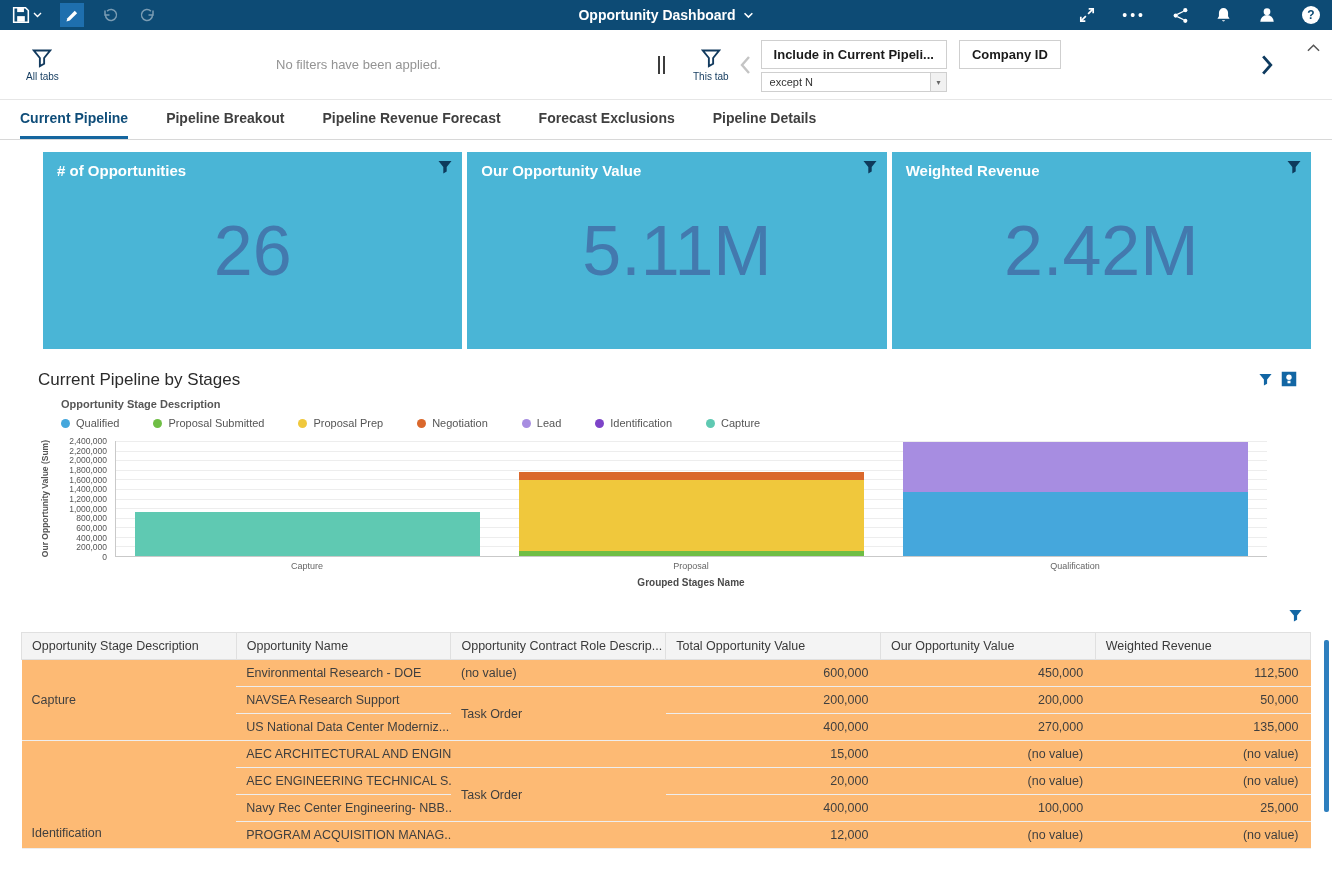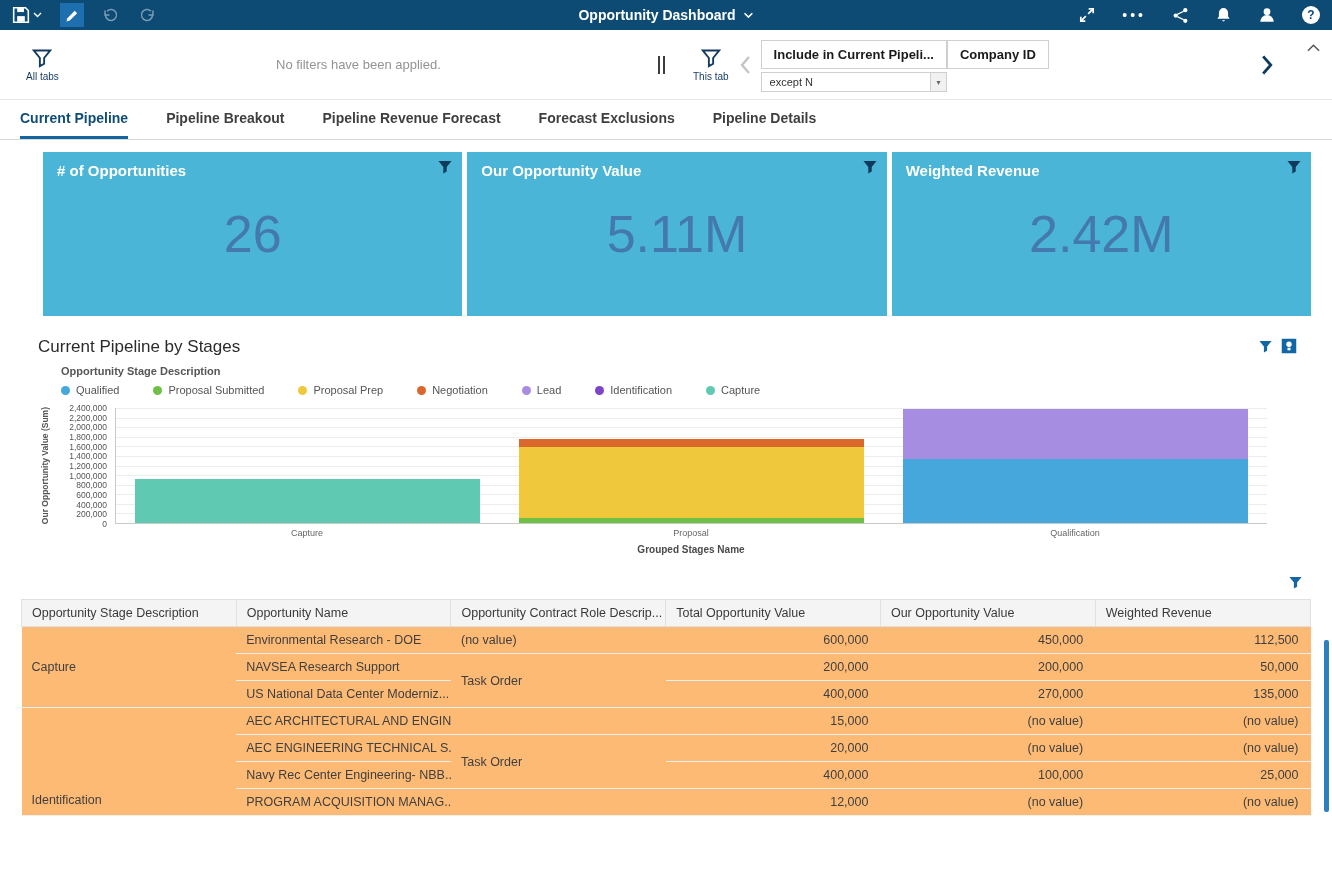--- a/index.html
+++ b/index.html
@@ -28,48 +28,48 @@
     display:flex; align-items:stretch; position:relative; }
   .fb-left { width:658px; display:flex; align-items:center; }
   .fb-right { flex:1; display:flex; align-items:center; position:relative; }
   .funnel-block { display:flex; flex-direction:column; align-items:center;
     margin-left:26px; cursor:pointer; }
   .funnel-block .lbl { font-size:10px; color:#123a5e; margin-top:3px; white-space:nowrap; }
   .no-filters { flex:1; text-align:center; color:#939393; font-size:13px; }
   .filter-divider { width:7px; height:18px; align-self:center;
     border-left:2px solid #3c3c3c; border-right:2px solid #3c3c3c; }
   .chev-nav { display:flex; align-items:center; margin:0 10px; cursor:pointer; }
-  .chips { display:flex; align-items:flex-start; margin-top:3px; }
+  .chips { display:flex; align-items:flex-start; gap:12px; margin-top:3px; }
   .chip-group { display:flex; flex-direction:column; }
   .chip-main { border:1px solid #cfcfcf; background:#fff; padding:6px 12px;
     font-size:13px; font-weight:bold; color:#1a1a1a; white-space:nowrap; }
   .chip-sub { margin-top:3px; border:1px solid #cfcfcf; height:20px;
     display:flex; align-items:center; justify-content:space-between;
     font-size:11px; color:#333; padding-left:8px; background:#fff; }
   .chip-sub-btn { width:16px; height:18px; border-left:1px solid #cfcfcf;
     background:#f1f1f1; font-size:8px; color:#666; display:flex;
     align-items:center; justify-content:center; cursor:pointer; }
   .right-chev { margin-left:auto; margin-right:58px; cursor:pointer; }
   .collapse-caret { position:absolute; top:8px; right:12px; cursor:pointer; }
 
   
   .tabbar { height:40px; border-bottom:1px solid #d8d8d8; display:flex;
     gap:38px; padding-left:20px; }
   .tab { font-size:14px; font-weight:bold; color:#3f3f3f; line-height:37px;
     border-bottom:3px solid transparent; cursor:pointer; white-space:nowrap; }
   .tab.active { color:#0f4d79; border-bottom-color:#15669f; }
 
   
-  .kpi-row { margin:12px 21px 0; display:flex; gap:5px; height:164px;padding-left:22px; }
+  .kpi-row { margin:12px 21px 0; display:flex; gap:5px; height:197px;padding-left:22px; }
   .kpi-card { flex:1; background:#4ab5d6; position:relative; }
   .kpi-title { position:absolute; top:10px; left:14px; color:#fff;
     font-size:15px; font-weight:bold; }
   .kpi-funnel { position:absolute; top:7px; right:9px; cursor:pointer; }
   .kpi-value { width:100%; height:100%; display:flex; align-items:center;
-    justify-content:center; font-size:52px; color:#4379ae; }
+    justify-content:center; font-size:70px; color:#4379ae; }
 
   
   .chart-card { margin:20px 21px 0; position:relative; }
   .chart-title { font-size:17px; color:#2b2b2b; margin-left:17px; line-height:22px; }
   .chart-icons { position:absolute; top:2px; right:14px; display:flex; gap:8px;
     align-items:center; }
   .legend { margin:7px 0 0 40px; }
   .legend-title { font-size:11px; font-weight:bold; color:#565656; }
   .legend-items { display:flex; gap:34px; margin-top:7px; }
   .legend-item { display:flex; align-items:center; gap:6px; font-size:11px;

